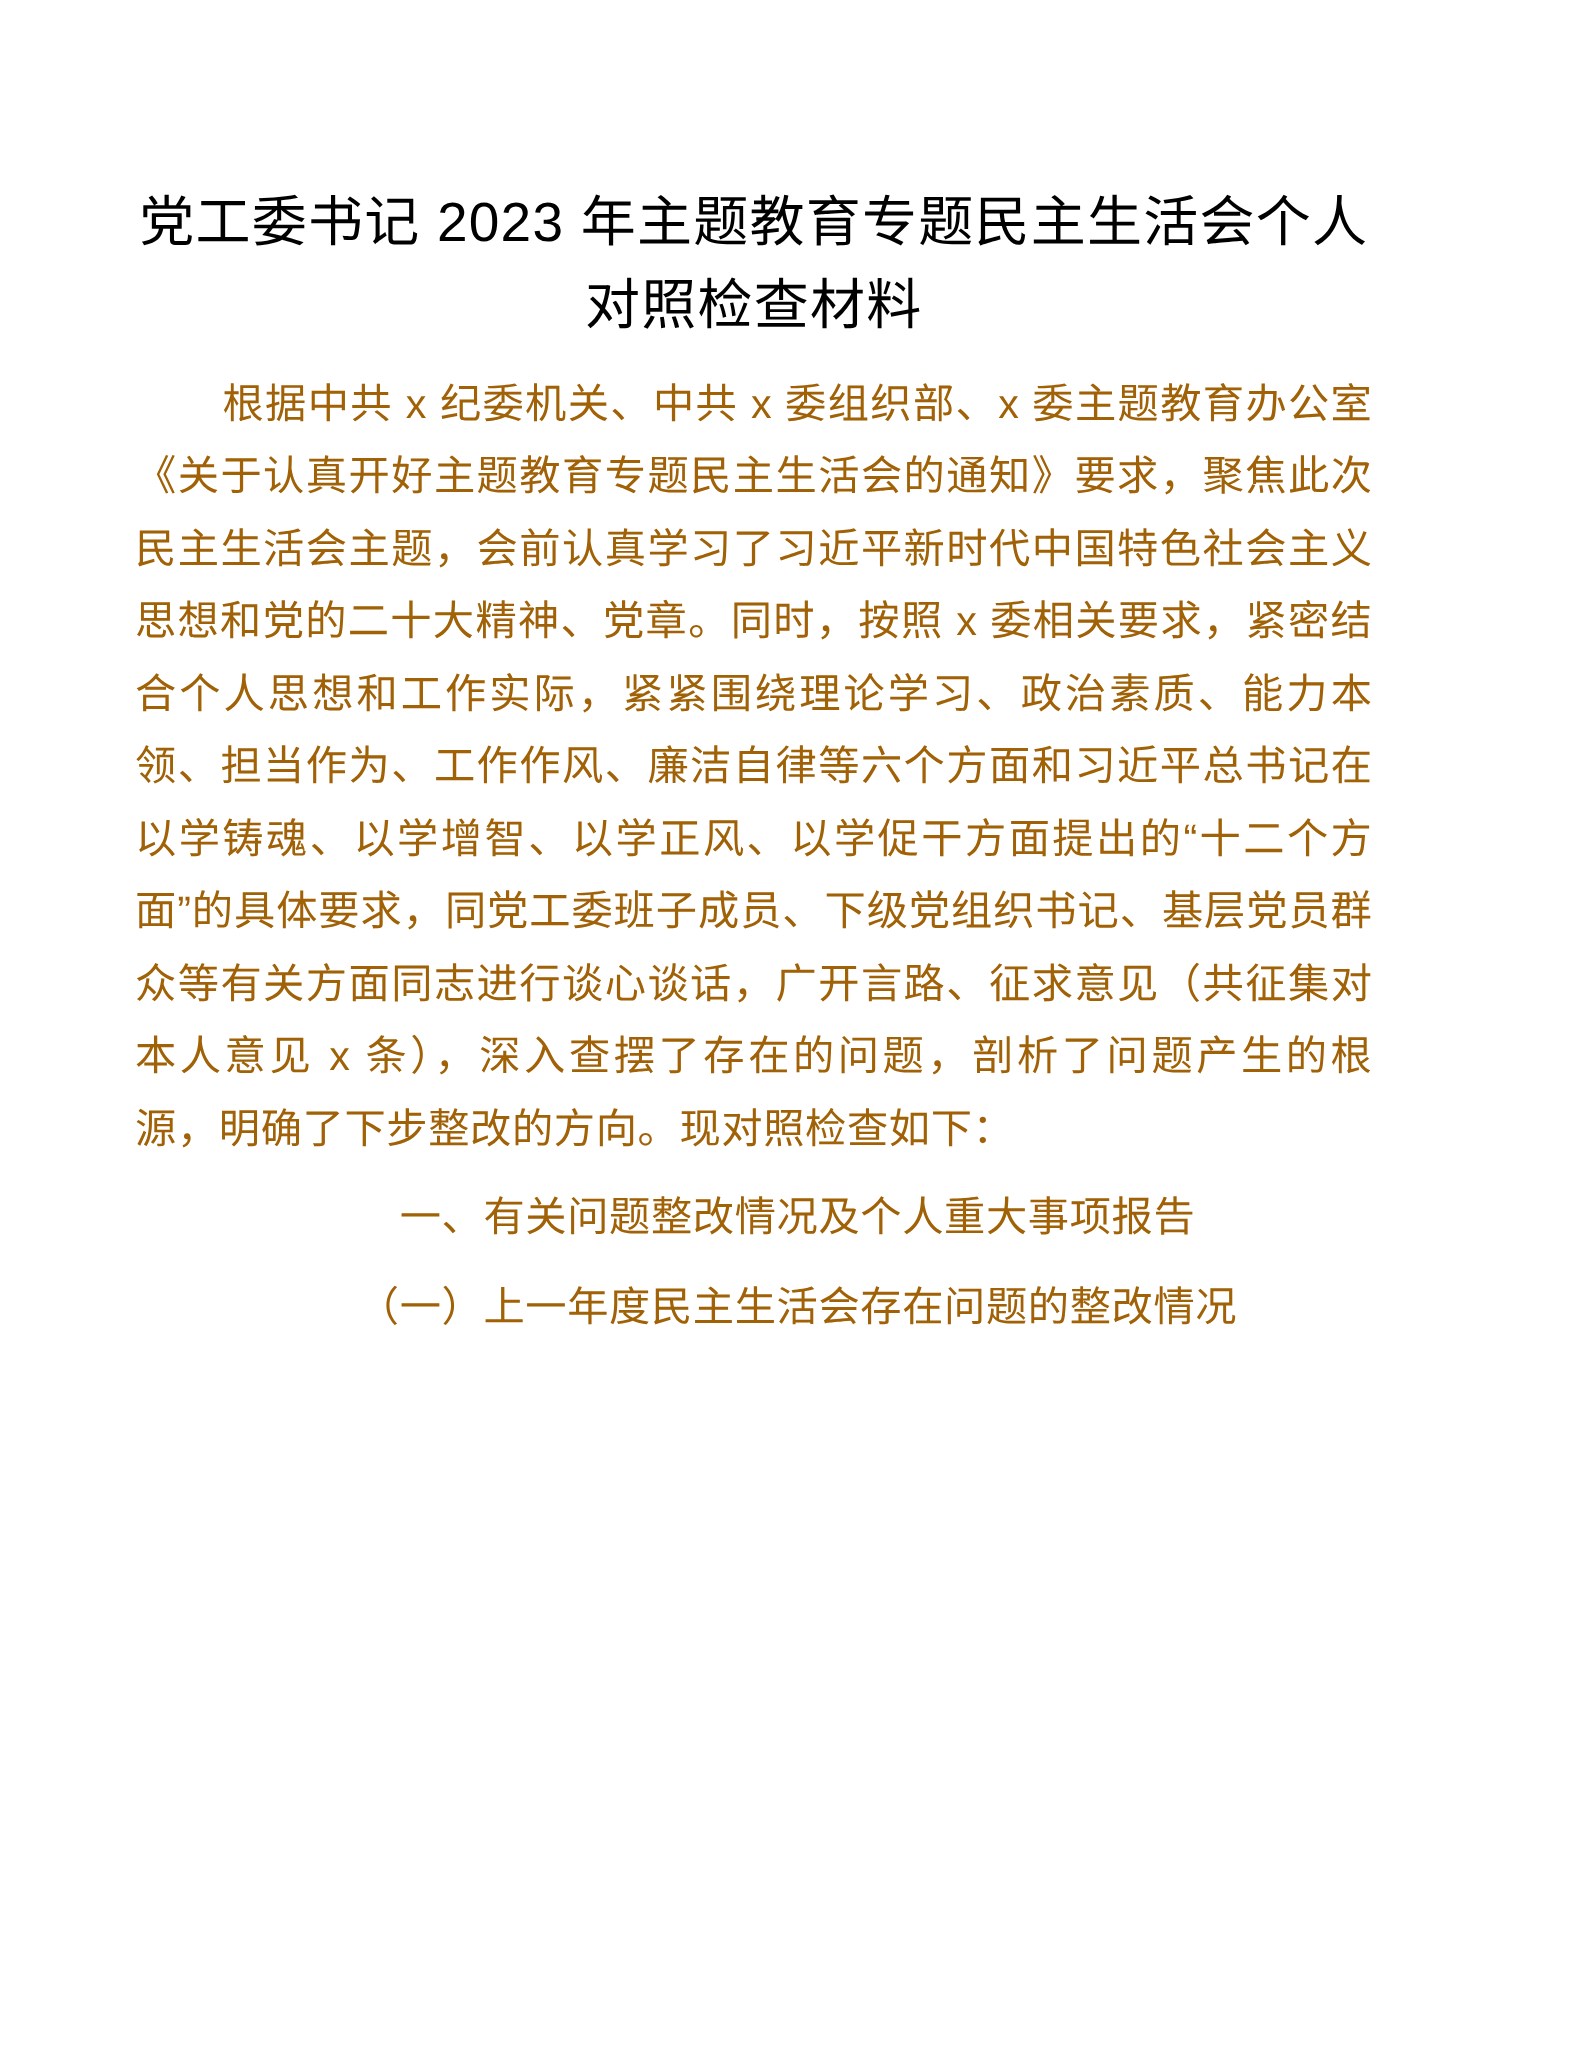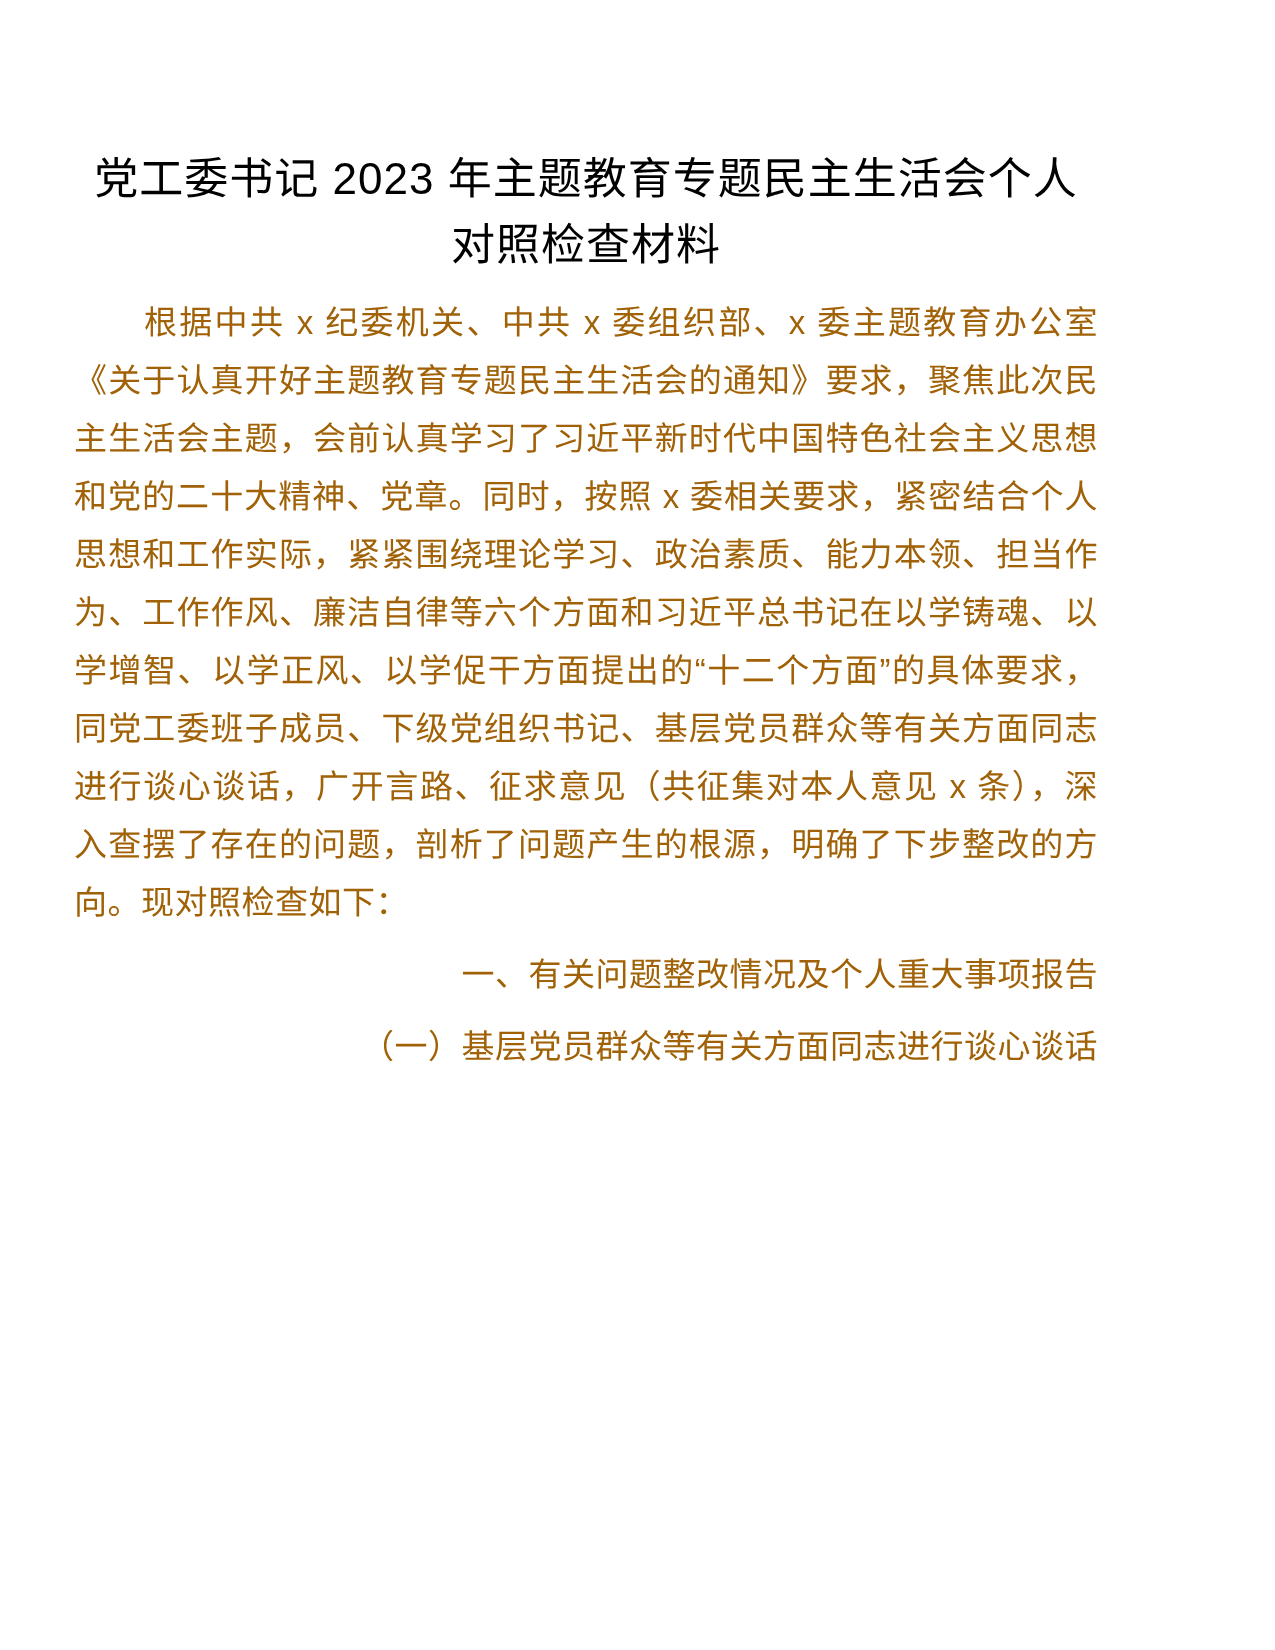--- a/index.html
+++ b/index.html
@@ -9,21 +9,21 @@
   }
   .doc-page {
     position: relative;
     width: 1275px;
     height: 1650px;
     margin: 0 auto;
     background: #ffffff;
     color: #000000;
     font-family: "Liberation Sans", "DejaVu Sans", sans-serif;
     box-sizing: border-box;
-    padding: 146px 177px 0 74px;
+    padding: 146px 177px 0 108px;
     overflow: hidden;
   }
   .doc-title {
     margin: 0 0 16px 0;
     font-size: 44px;
     line-height: 66px;
     font-weight: 500;
     letter-spacing: 1px;
     text-align: center;
     color: #000000;
@@ -36,28 +36,28 @@
     font-weight: 400;
     color: #a16207;
   }
   .doc-block.body {
     text-align: justify;
     text-align-last: left;
     text-indent: 70px;
   }
   .doc-block.heading,
   .doc-block.subheading {
-    text-align: right;
+    text-align: center;
     text-indent: 70px;
     font-family: Liberation Serif, serif;
   }
 </style>
 </head>
 <body>
 
 <div class="doc-page">
   <h1 class="doc-title">党工委书记 2023 年主题教育专题民主生活会个人对照检查材料</h1>
   <div id="doc-blocks">
       <p class="doc-block body">根据中共 x 纪委机关、中共 x 委组织部、x 委主题教育办公室《关于认真开好主题教育专题民主生活会的通知》要求，聚焦此次民主生活会主题，会前认真学习了习近平新时代中国特色社会主义思想和党的二十大精神、党章。同时，按照 x 委相关要求，紧密结合个人思想和工作实际，紧紧围绕理论学习、政治素质、能力本领、担当作为、工作作风、廉洁自律等六个方面和习近平总书记在以学铸魂、以学增智、以学正风、以学促干方面提出的“十二个方面”的具体要求，同党工委班子成员、下级党组织书记、基层党员群众等有关方面同志进行谈心谈话，广开言路、征求意见（共征集对本人意见 x 条），深入查摆了存在的问题，剖析了问题产生的根源，明确了下步整改的方向。现对照检查如下：</p>
       <p class="doc-block heading">一、有关问题整改情况及个人重大事项报告</p>
-      <p class="doc-block subheading">（一）基层党员群众等有关方面同志进行谈心谈话</p>
+      <p class="doc-block subheading">（一）上一年度民主生活会存在问题的整改情况</p>
     </div>
 </div>
 
 </body></html>

